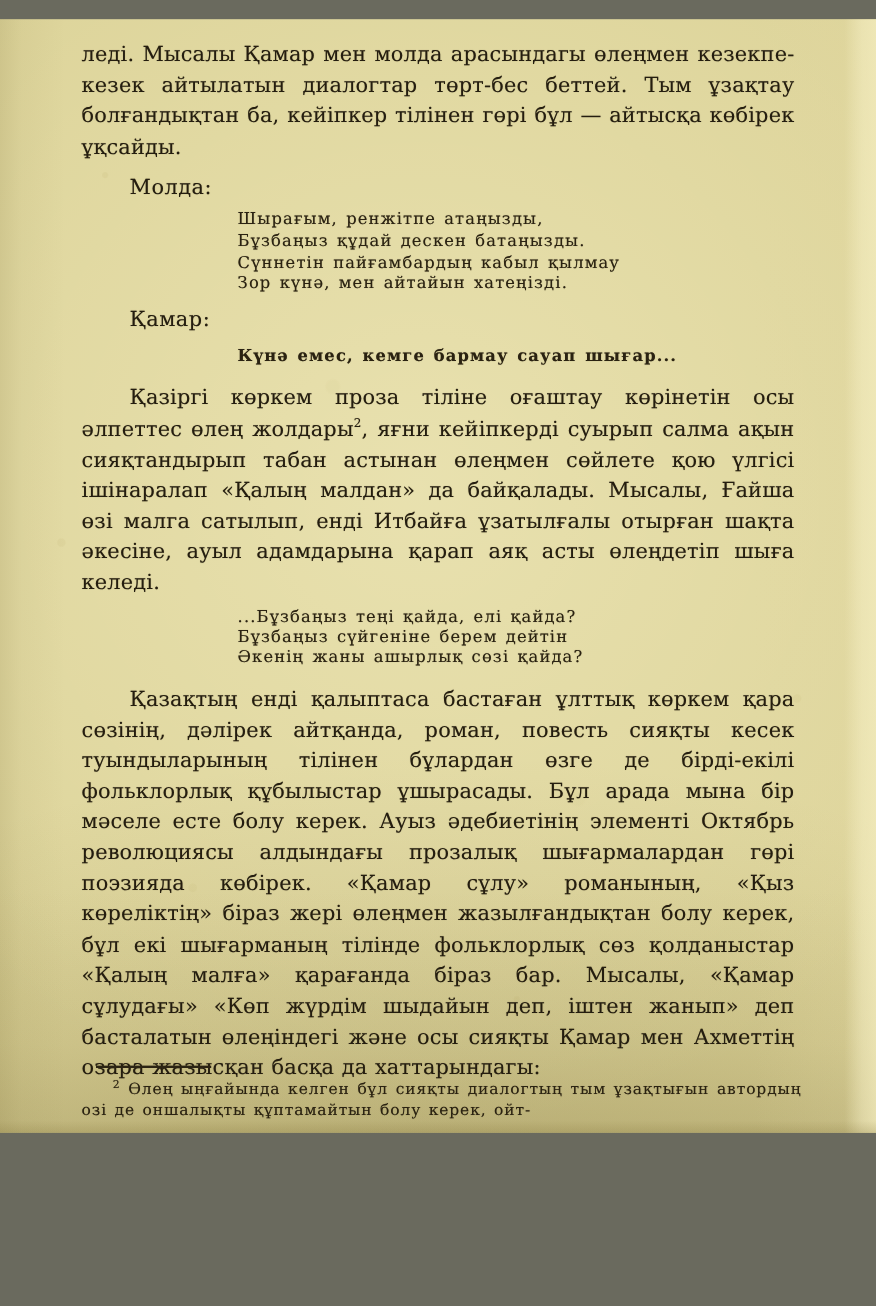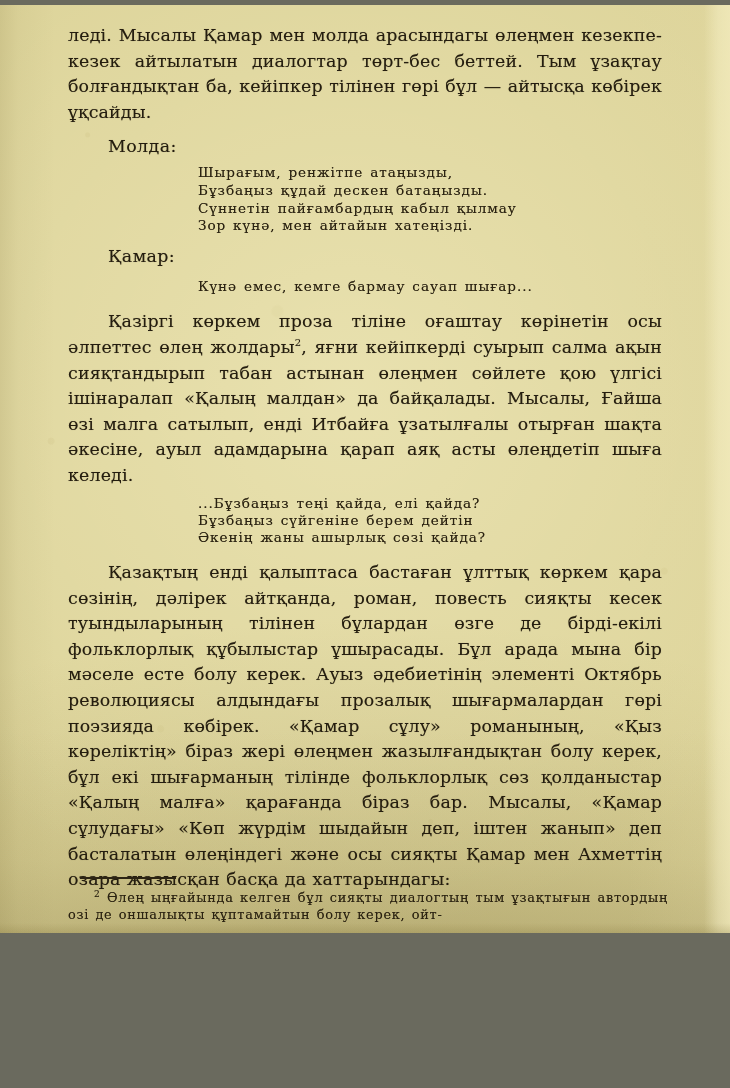--- a/index.html
+++ b/index.html
@@ -7,21 +7,21 @@
     margin: 0;
     padding: 0;
     background: #6a6a5e;
   }
 
   
   .page {
     position: relative;
     width: 730px;
     height: 928px;
-    margin: 5px auto;
+    margin: 16px auto;
     overflow: hidden;
     background-color: #ddd49a;
     background-image:
       
       linear-gradient(to bottom,
         rgba(120,105,45,0.00) 0%,
         rgba(120,105,45,0.00) 78%,
         rgba(115,100,42,0.07) 92%,
         rgba(105,92,38,0.16) 100%),
       linear-gradient(to right,
@@ -107,21 +107,21 @@
     padding-left: 130px;
     font-size: 13.6px;
     line-height: 17.6px;
     letter-spacing: 0.95px;
     word-spacing: 1.6px;
     color: #2a2211;
     text-shadow: 0 0 0.6px rgba(45,36,16,0.5);
   }
   .verse .vline { display: block; white-space: pre; }
   .verse.tight { line-height: 17.2px; }
-  .verse.single { margin: 10px 0 12px 0; }
+  .verse.single { margin: 10px 0 12px 0; font-weight: bold; }
 
   
   .fn-block {
     position: absolute;
     left: 68px;
     top: 872px;
     width: 600px;
   }
   .fn-rule {
     width: 96px;

